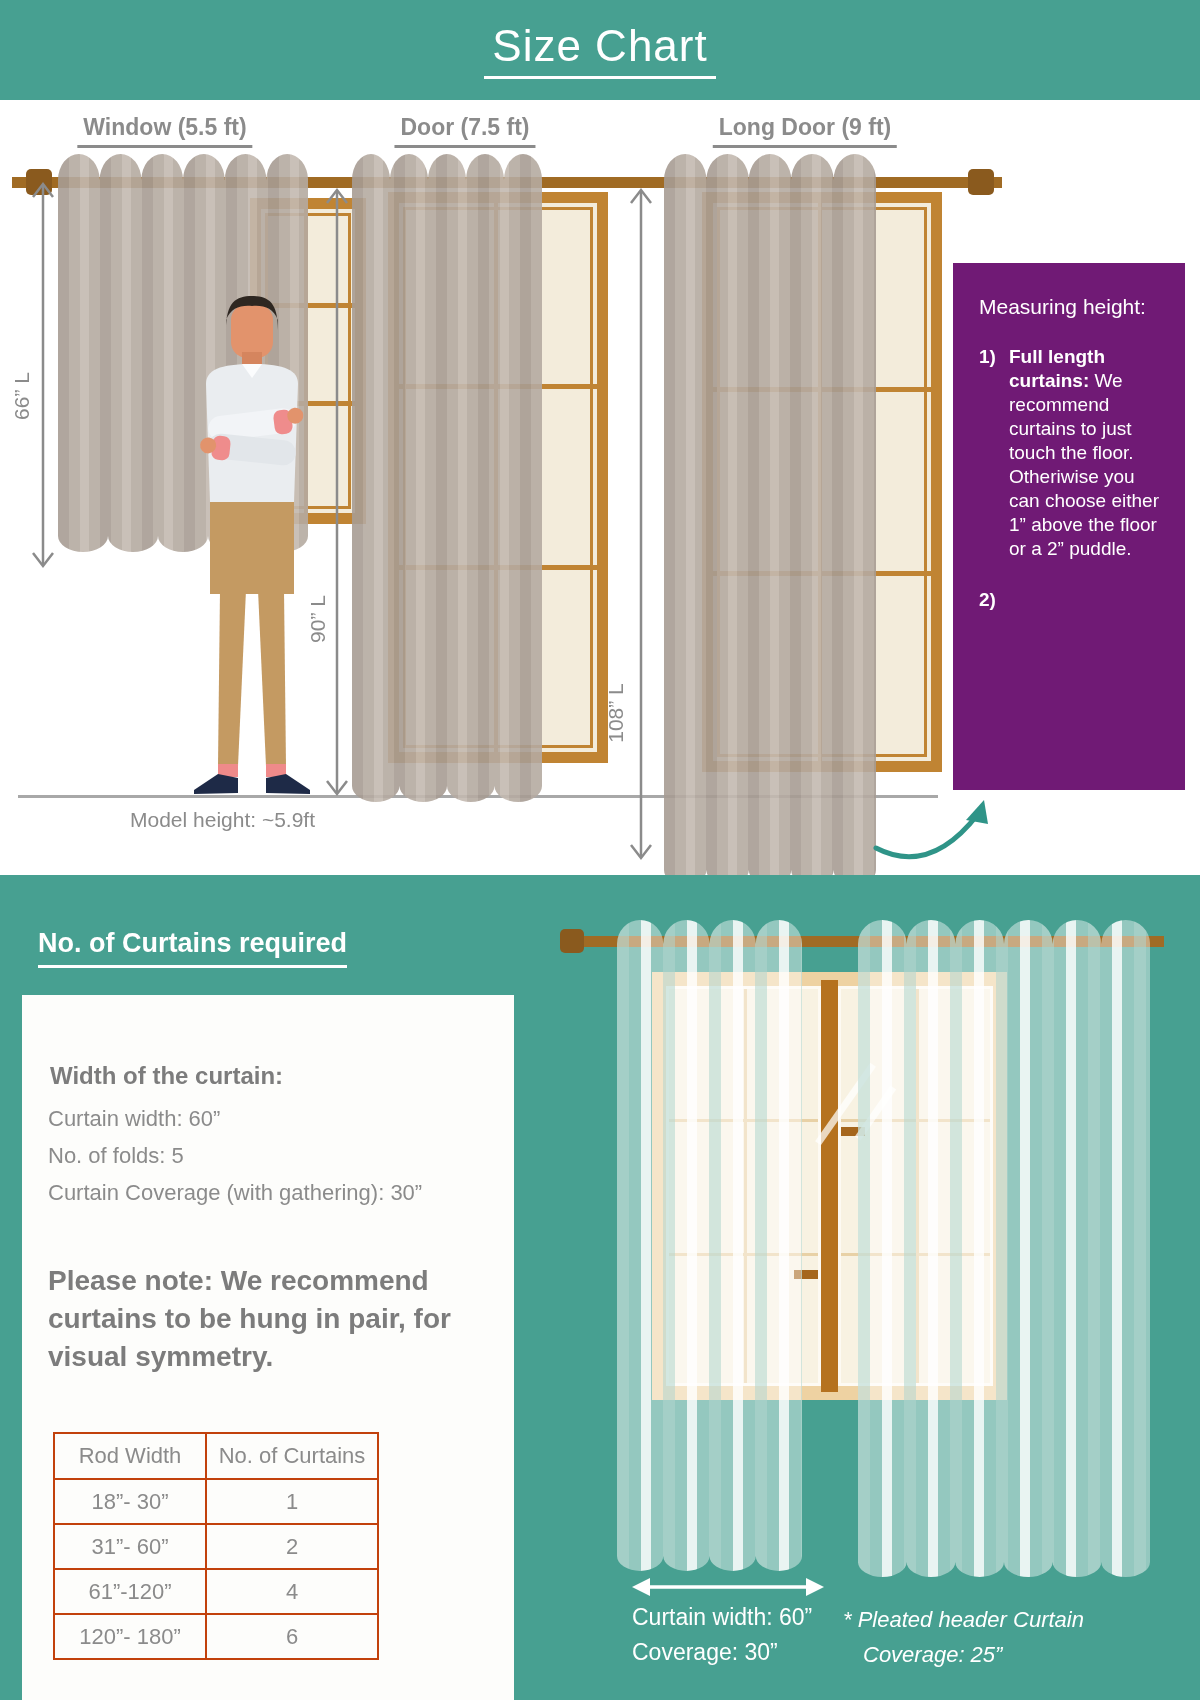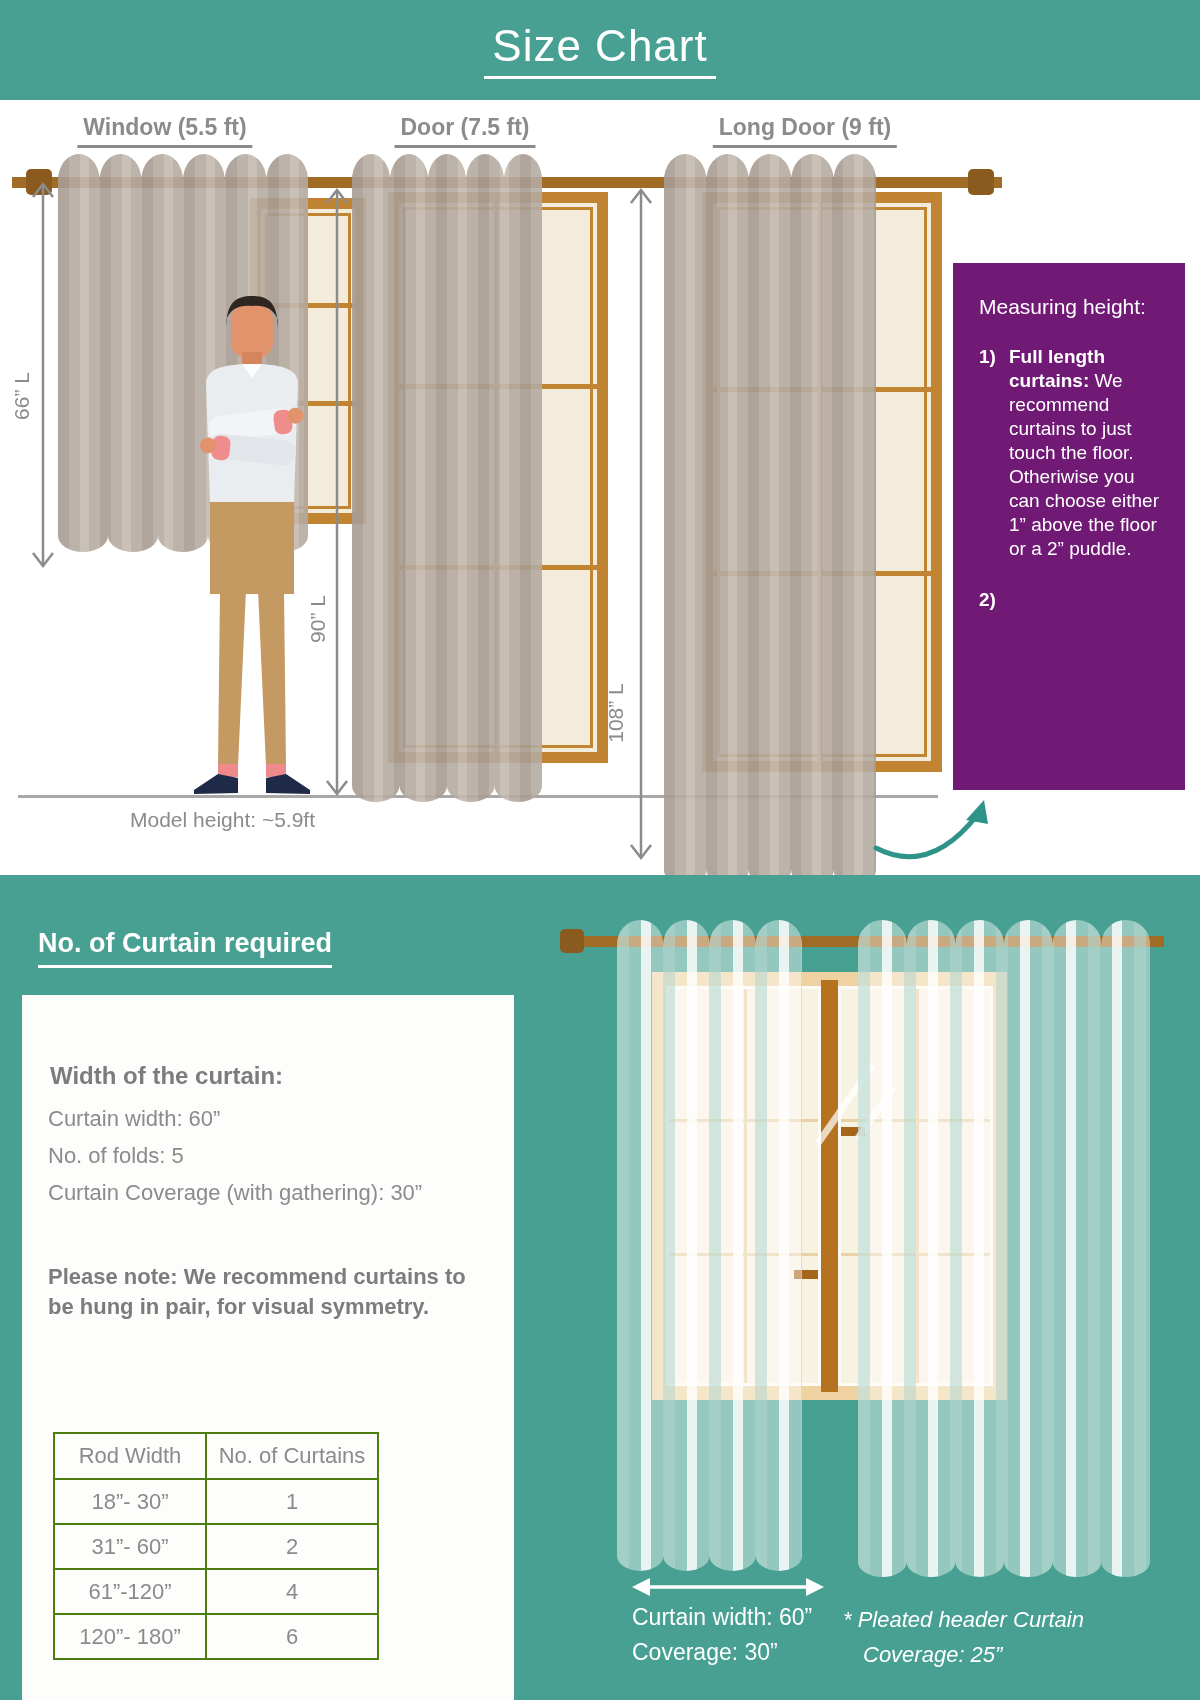--- a/index.html
+++ b/index.html
@@ -49,25 +49,25 @@
 
   
   .bottom-band { position:absolute; left:0; top:875px; width:1200px; height:825px; background:#47a091; }
   .b-heading { position:absolute; left:38px; top:928px; color:#ffffff; font-weight:bold;
     font-size:27px; border-bottom:3px solid #ffffff; padding-bottom:6px; white-space:nowrap; }
   .white-panel { position:absolute; left:22px; top:995px; width:492px; height:705px; background:#fdfdfb; }
 
   .wp-title { position:absolute; left:50px; top:1062px; color:#7c7c7c; font-weight:bold; font-size:24px; }
   .wp-line { position:absolute; left:48px; color:#8b8b8b; font-size:22px; }
   .wp-note { position:absolute; left:48px; top:1262px; width:436px; color:#7c7c7c;
-    font-weight:bold; font-size:22px; line-height:1.35; }
+    font-weight:bold; font-size:28px; line-height:1.35; }
   .wp-table-title { position:absolute; left:48px; top:1386px; color:#7c7c7c; font-weight:bold; font-size:24px; }
 
   table.rodtable { position:absolute; left:53px; top:1432px; border-collapse:collapse; }
-  table.rodtable td, table.rodtable th { border:2px solid #4d7c0f; color:#8b8b8b;
+  table.rodtable td, table.rodtable th { border:2px solid #c2410c; color:#8b8b8b;
     font-weight:normal; font-size:22px; text-align:center; }
   table.rodtable th { height:46px; }
   table.rodtable td { height:45px; }
   .col-rod { width:152px; }
   .col-num { width:172px; }
 
   
   .cap { position:absolute; color:#ffffff; font-size:23px; line-height:35px; }
   .cap-italic { font-style:italic; font-size:22px; }
   .cap-indent { padding-left:20px; }
@@ -200,21 +200,21 @@
     </div>
   </div>
 
   <svg class="abs" style="left:868px; top:796px;" width="132" height="72">
     <path d="M8,52 Q62,80 110,18" fill="none" stroke="#2f9488" stroke-width="5" stroke-linecap="round"></path>
     <path d="M98,24 L116,4 L120,28 Z" fill="#2f9488"></path>
   </svg>
 
   <div class="bottom-band"></div>
 
-  <div class="b-heading">No. of Curtain required</div>
+  <div class="b-heading">No. of Curtains required</div>
 
   <div class="white-panel"></div>
 
   <div class="wp-title">Width of the curtain:</div>
   <div class="wp-line" style="top:1106px;">Curtain width: 60”</div>
   <div class="wp-line" style="top:1143px;">No. of folds: 5</div>
   <div class="wp-line" style="top:1180px;">Curtain Coverage (with gathering): 30”</div>
   <div class="wp-note">Please note: We recommend curtains to be hung in pair, for visual symmetry.</div>
 
   <table class="rodtable">

